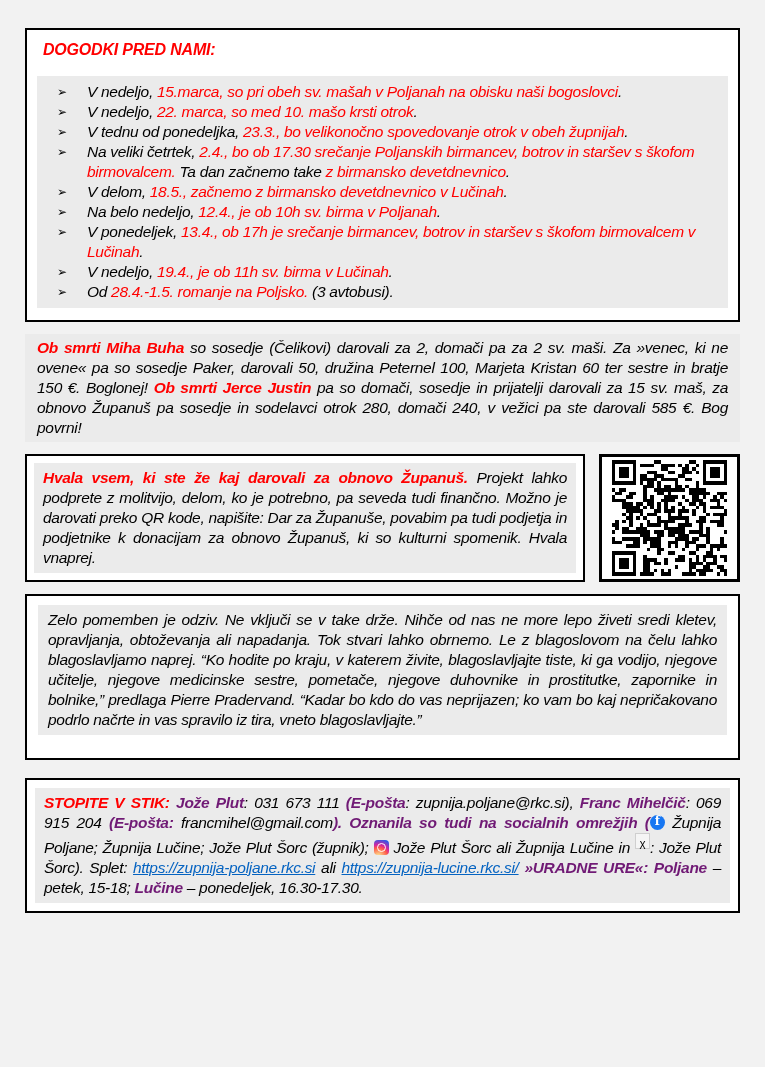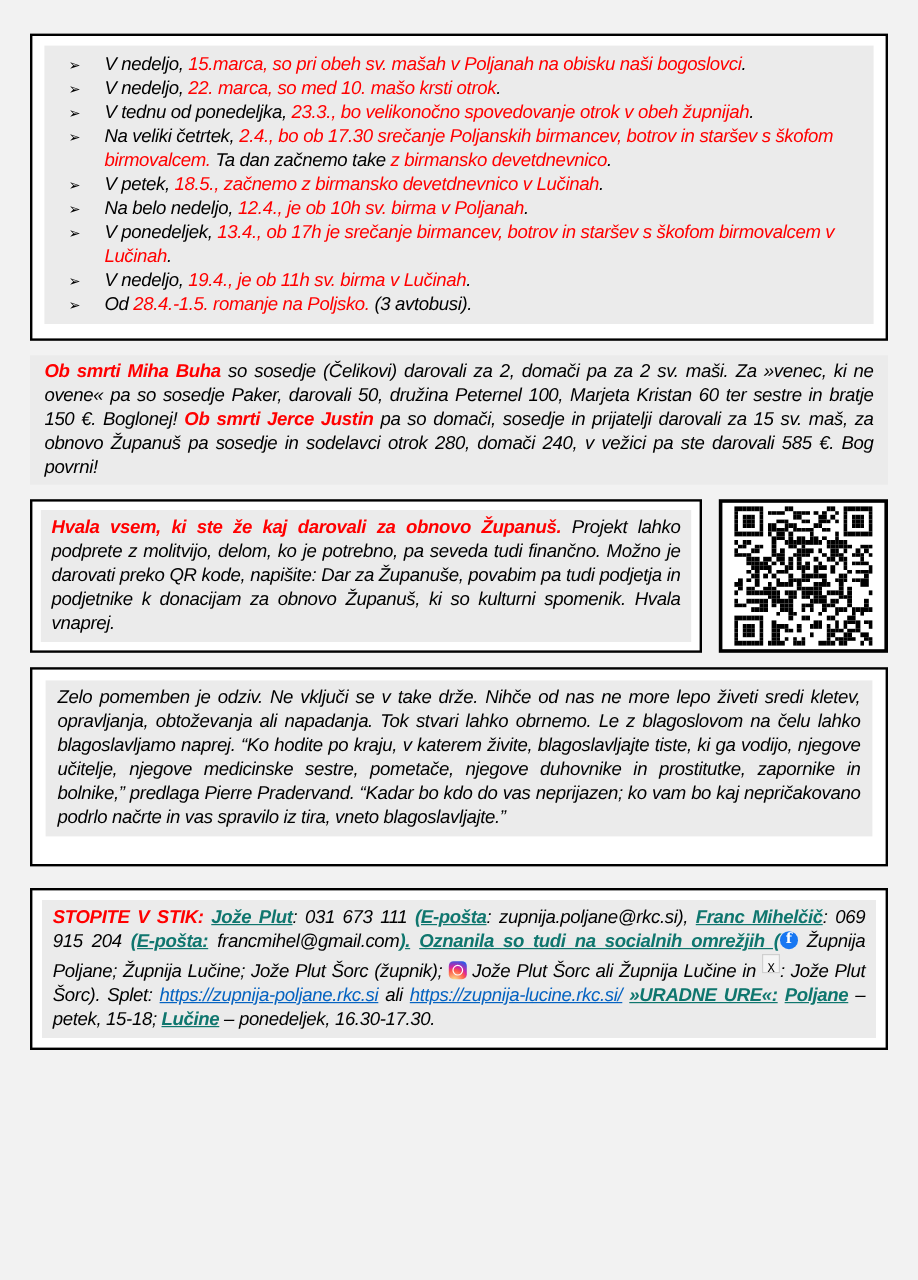--- a/index.html
+++ b/index.html
@@ -19,21 +19,21 @@
     line-height:20px;
   }
 
   .box{border:2px solid #000;background:#fff;box-sizing:border-box;}
   .shaded{background:#ebebeb;}
 
   
   .run-k{color:#000;}
   .run-r{color:#ff0000;}
   .run-rb{color:#ff0000;font-weight:bold;}
-  .run-b{color:#0f766e;font-weight:bold;text-decoration:underline;}
+  .run-b{color:#701a75;font-weight:bold;}
   .run-bu{color:#000;font-weight:bold;font-style:normal;letter-spacing:2.5px;}
   .run-sm{color:#000;font-size:12px;letter-spacing:0;}
   a.run-link{color:#0563c1;text-decoration:underline;}
 
   
   .events-box{padding:8px 10px 12px 10px;margin-bottom:10px;}
   .events-title{
     margin:2px 0 16px 6px;
     color:#ff0000;font-weight:bold;font-style:italic;
     font-size:16px;letter-spacing:-0.2px;
@@ -90,40 +90,41 @@
     content:"X";color:#000;font-size:10px;line-height:13px;padding:0 2px;
     font-family:"DejaVu Sans Mono",monospace;
   }
 </style>
 </head>
 <body>
 
 <div class="page">
 
   <section class="box events-box">
+    <h2 class="events-title doc-text">DOGODKI PRED NAMI:</h2>
     <div class="shaded events-list doc-text">
         <div class="bullet-item">
           <span class="bullet-glyph">➢</span>
           <span class="bullet-text"><span class="run-k">V nedeljo, </span><span class="run-r">15.marca, so pri obeh sv. mašah v Poljanah na obisku naši bogoslovci</span><span class="run-k">.</span></span>
         </div>
         <div class="bullet-item">
           <span class="bullet-glyph">➢</span>
           <span class="bullet-text"><span class="run-k">V nedeljo, </span><span class="run-r">22. marca, so med 10. mašo krsti otrok</span><span class="run-k">.</span></span>
         </div>
         <div class="bullet-item">
           <span class="bullet-glyph">➢</span>
           <span class="bullet-text"><span class="run-k">V tednu od ponedeljka, </span><span class="run-r">23.3., bo velikonočno spovedovanje otrok v obeh župnijah</span><span class="run-k">.</span></span>
         </div>
         <div class="bullet-item">
           <span class="bullet-glyph">➢</span>
           <span class="bullet-text"><span class="run-k">Na veliki četrtek, </span><span class="run-r">2.4., bo ob 17.30 srečanje Poljanskih birmancev, botrov in staršev s škofom birmovalcem.</span><span class="run-k"> Ta dan začnemo take </span><span class="run-r">z birmansko devetdnevnico</span><span class="run-k">.</span></span>
         </div>
         <div class="bullet-item">
           <span class="bullet-glyph">➢</span>
-          <span class="bullet-text"><span class="run-k">V petek, </span><span class="run-r">18.5., začnemo z birmansko devetdnevnico v Lučinah</span><span class="run-k">.</span></span>
+          <span class="bullet-text"><span class="run-k">V delom, </span><span class="run-r">18.5., začnemo z birmansko devetdnevnico v Lučinah</span><span class="run-k">.</span></span>
         </div>
         <div class="bullet-item">
           <span class="bullet-glyph">➢</span>
           <span class="bullet-text"><span class="run-k">Na belo nedeljo, </span><span class="run-r">12.4., je ob 10h sv. birma v Poljanah</span><span class="run-k">.</span></span>
         </div>
         <div class="bullet-item">
           <span class="bullet-glyph">➢</span>
           <span class="bullet-text"><span class="run-k">V ponedeljek, </span><span class="run-r">13.4., ob 17h je srečanje birmancev, botrov in staršev s škofom birmovalcem v Lučinah</span><span class="run-k">.</span></span>
         </div>
         <div class="bullet-item">

